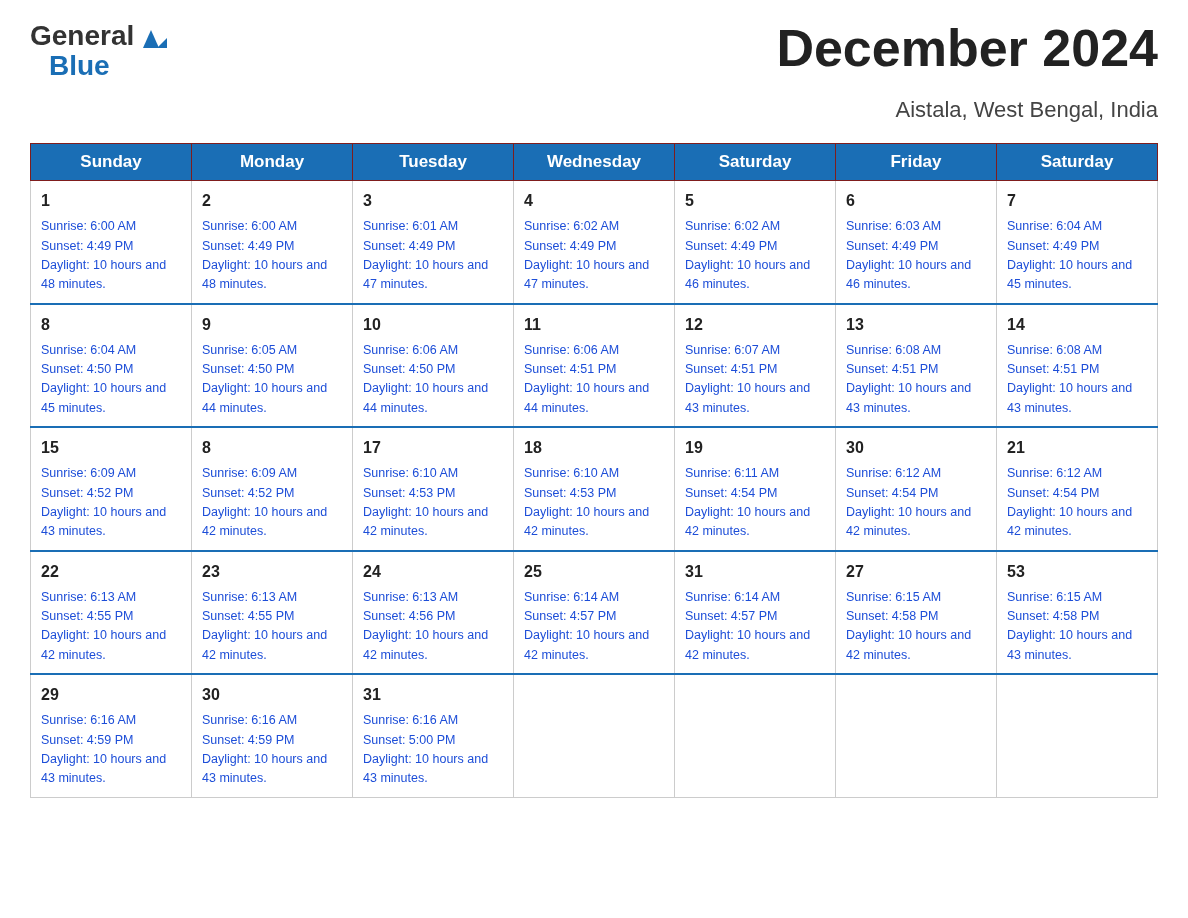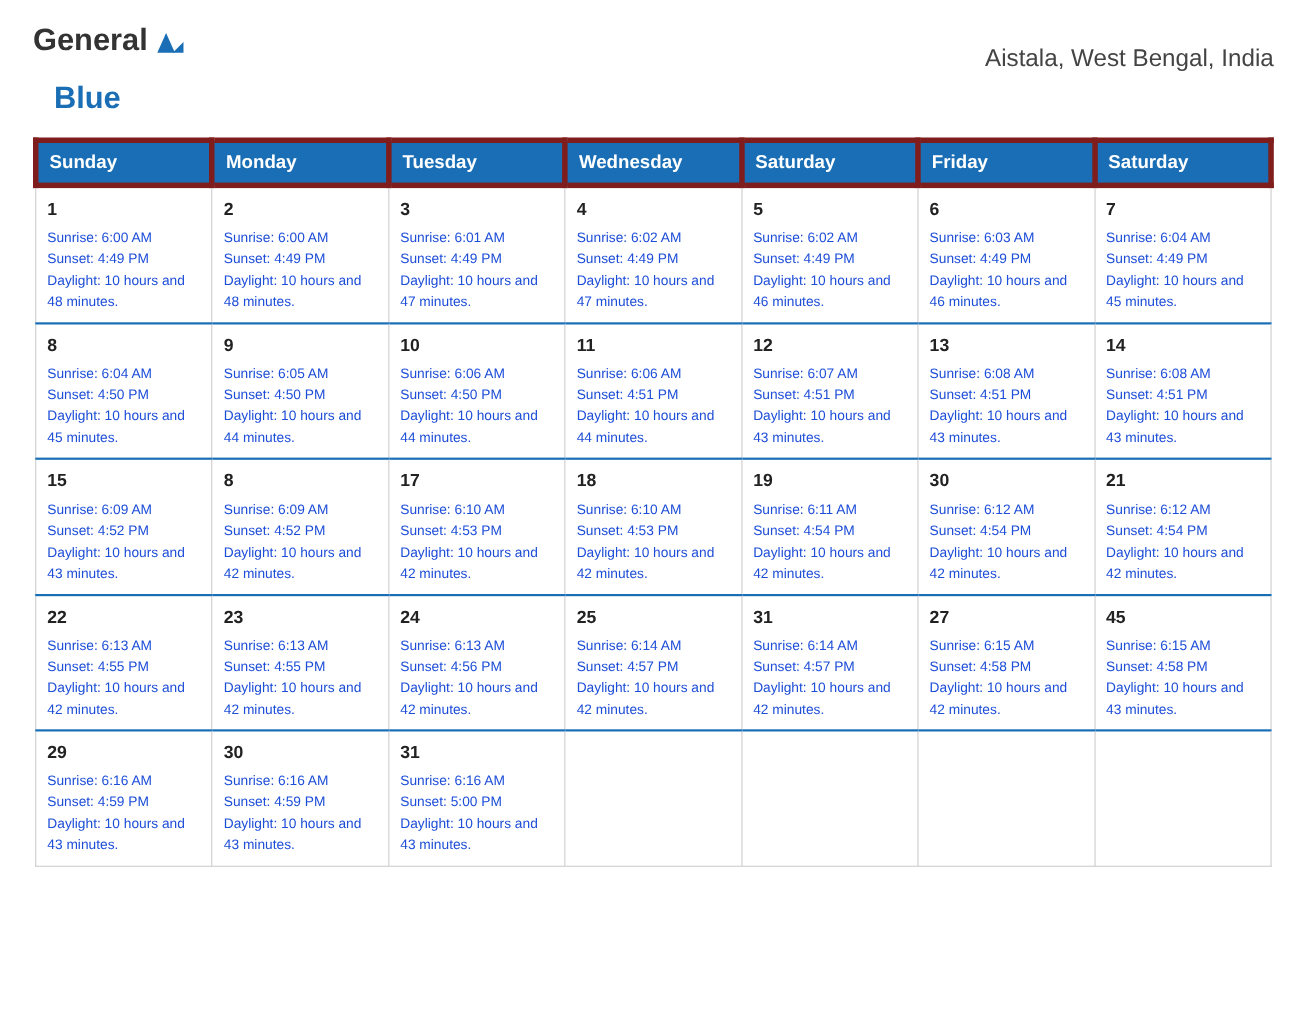--- a/index.html
+++ b/index.html
@@ -13,21 +13,20 @@
     .header {
       display: flex;
       justify-content: space-between;
       align-items: flex-start;
       margin-bottom: 20px;
     }
     .logo {
       display: flex;
       flex-direction: column;
       align-items: flex-start;
-      gap: 23px;
     }
     .logo-text {
       display: flex;
       align-items: center;
       font-size: 28px;
       font-weight: bold;
       color: #333;
     }
     .logo-general { color: #333; }
     .logo-blue { color: #1a6eb5; }
@@ -49,22 +48,22 @@
       width: 100%;
       border-collapse: collapse;
       border: 1px solid #aaa;
     }
     .calendar-table th {
       background: #1a6eb5;
       color: #fff;
       font-size: 17px;
       font-weight: bold;
       padding: 8px 10px;
-      text-align: left;
-      border: 5px solid #7f1d1d;
+      text-align: center;
+      border: 1px solid #7f1d1d;
     }
     .calendar-table td {
       vertical-align: top;
       padding: 8px 10px;
       border: 1px solid #ccc;
       width: calc(100% / 7);
       min-height: 95px;
       font-size: 13px;
       color: #333;
       line-height: 1.5;
@@ -98,20 +97,21 @@
       <svg width="32" height="28" viewBox="0 0 32 28" style="margin: 0 1px;">
         <polygon points="8,26 24,26 16,8" fill="#1a6eb5"></polygon>
         <polygon points="22,26 32,26 32,16" fill="#1a6eb5"></polygon>
       </svg>
     </div>
     <div style="margin-left:17px; margin-top:-2px;">
       <span class="logo-blue" style="font-size:28px; font-weight:bold; color:#1a6eb5; margin-left:2px;">Blue</span>
     </div>
   </div>
   <div class="title-block">
+    <div class="month-title">December 2024</div>
     <div class="location">Aistala, West Bengal, India</div>
   </div>
 </div>
 
 <table class="calendar-table">
   <thead>
     <tr>
       <th>Sunday</th>
       <th>Monday</th>
       <th>Tuesday</th>
@@ -231,21 +231,21 @@
         </td>
         <td>
           <span class="day-number">31</span>
           <div class="day-info">Sunrise: 6:14 AM<br>Sunset: 4:57 PM<br>Daylight: 10 hours and 42 minutes.</div>
         </td>
         <td>
           <span class="day-number">27</span>
           <div class="day-info">Sunrise: 6:15 AM<br>Sunset: 4:58 PM<br>Daylight: 10 hours and 42 minutes.</div>
         </td>
         <td>
-          <span class="day-number">45</span>
+          <span class="day-number">53</span>
           <div class="day-info">Sunrise: 6:15 AM<br>Sunset: 4:58 PM<br>Daylight: 10 hours and 43 minutes.</div>
         </td>
       </tr>
       <tr class="row-separator">
         <td>
           <span class="day-number">29</span>
           <div class="day-info">Sunrise: 6:16 AM<br>Sunset: 4:59 PM<br>Daylight: 10 hours and 43 minutes.</div>
         </td>
         <td>
           <span class="day-number">30</span>

